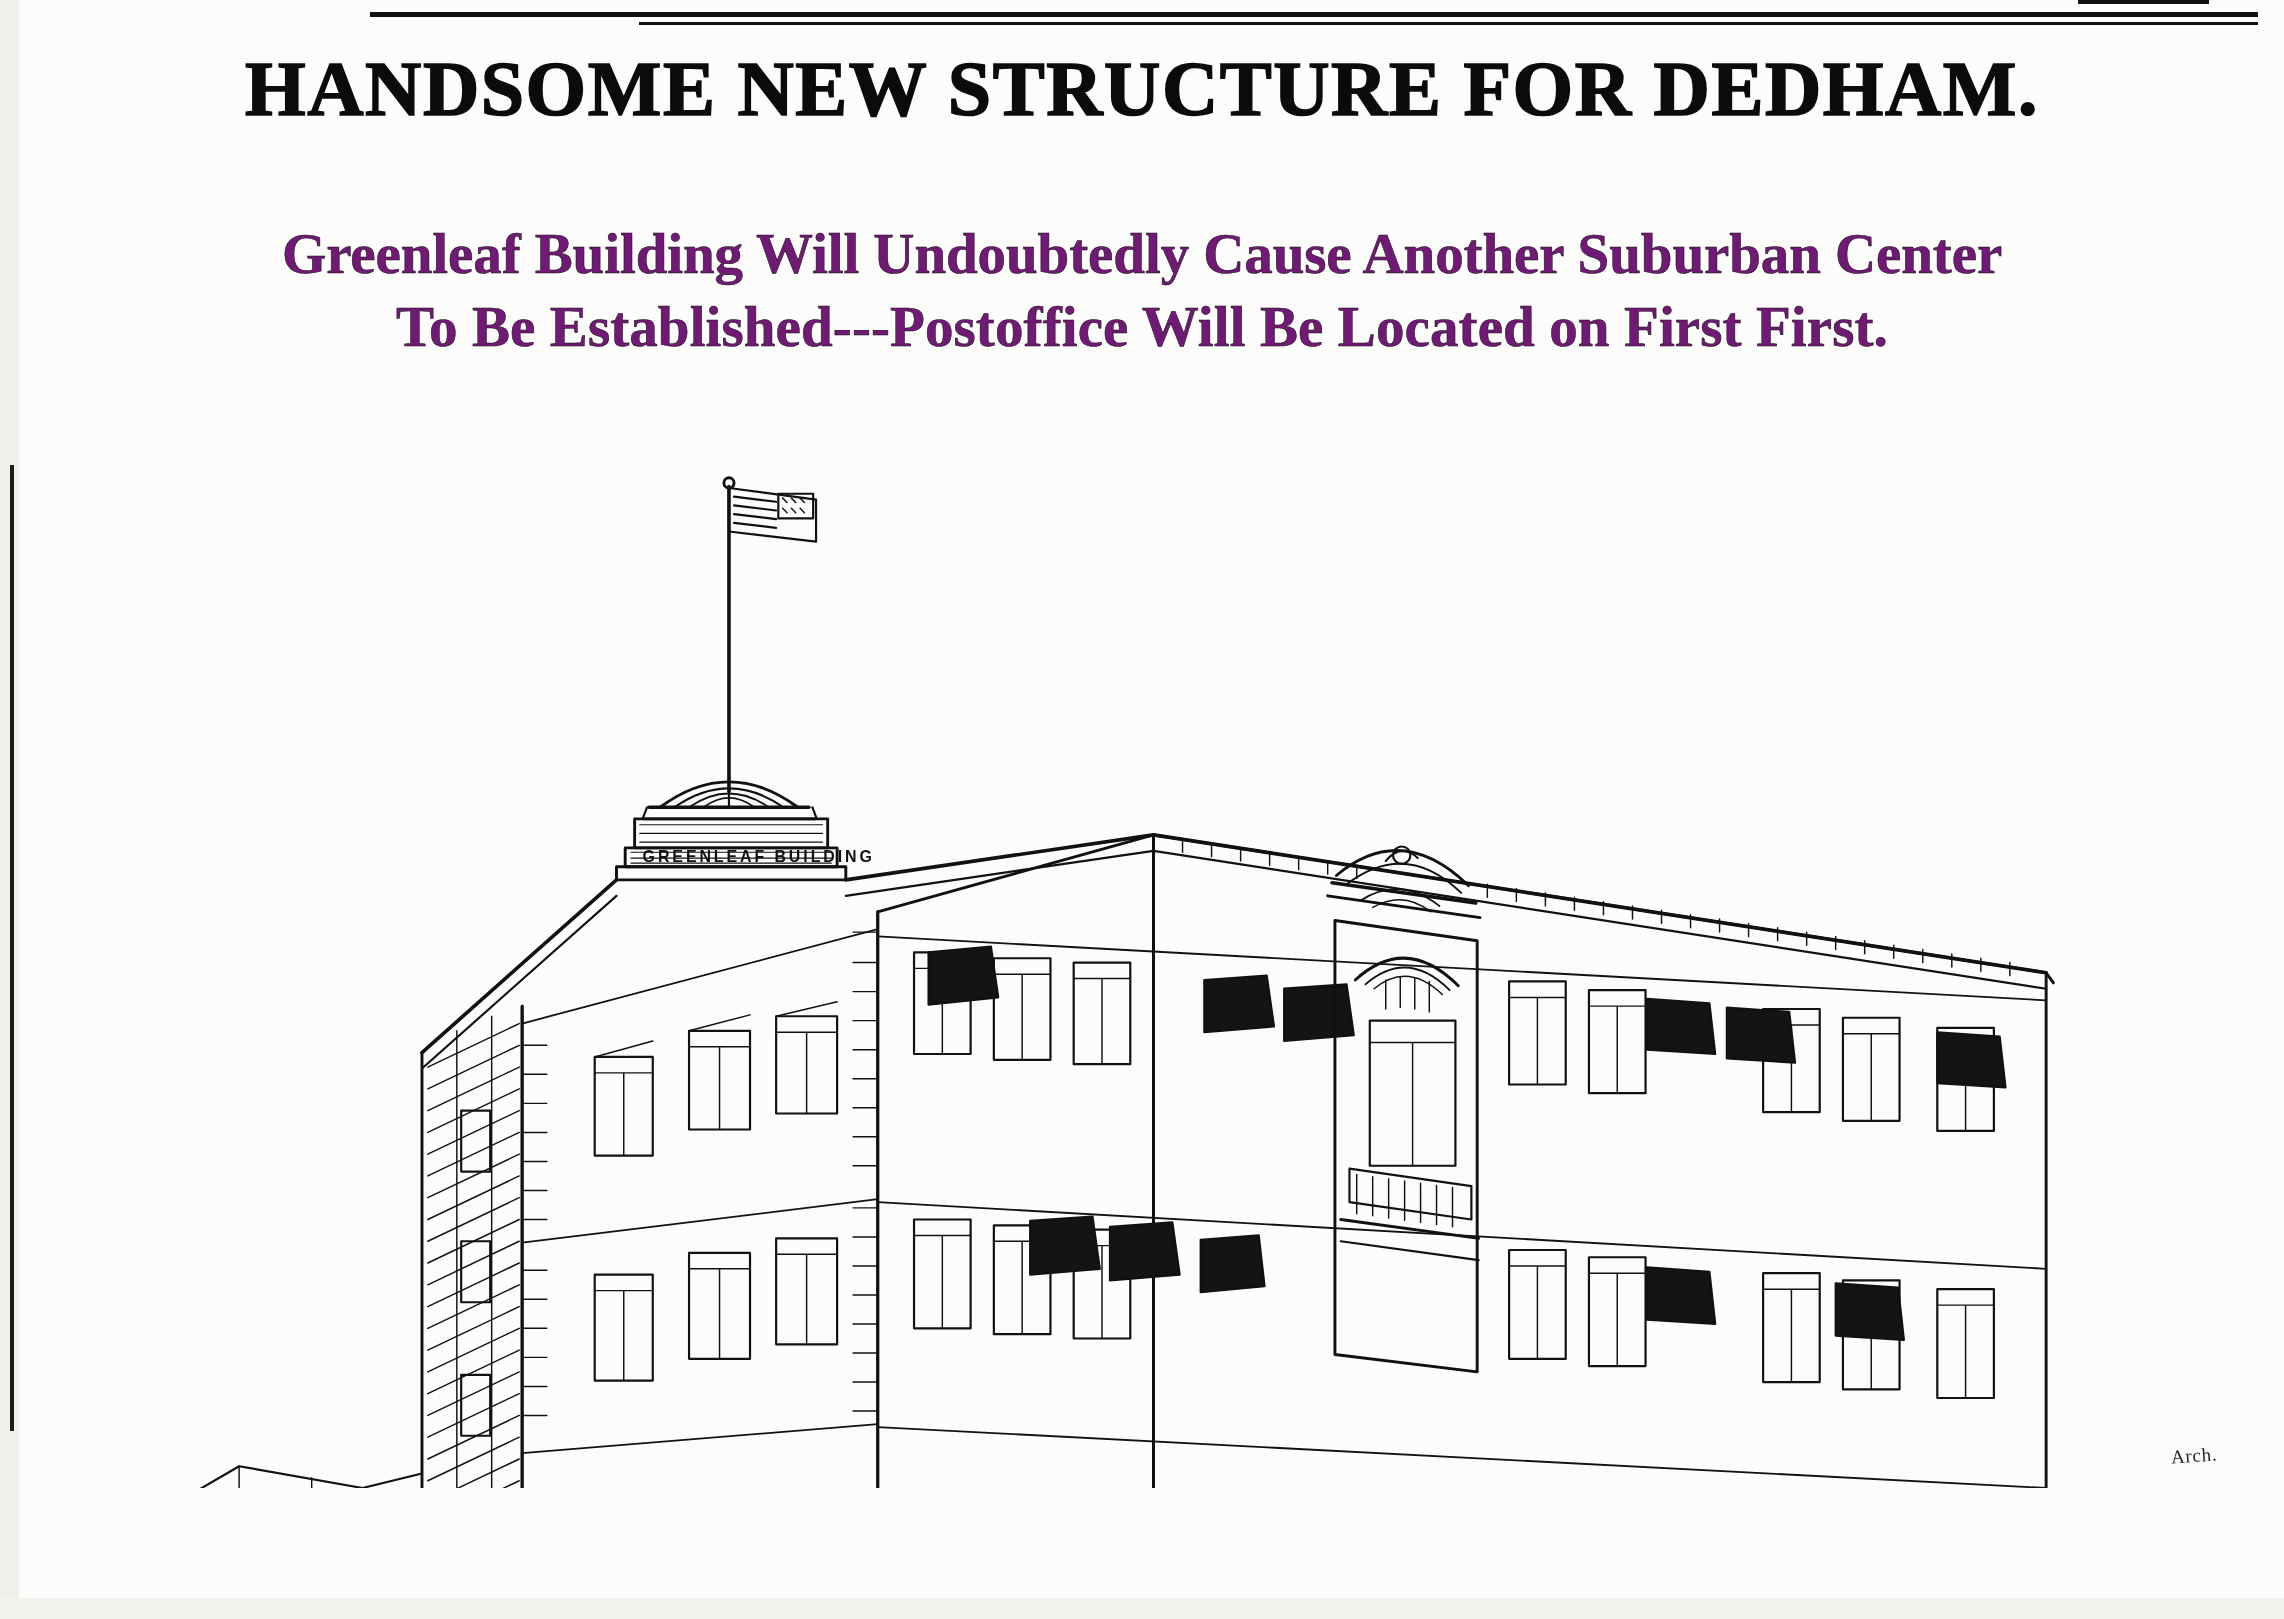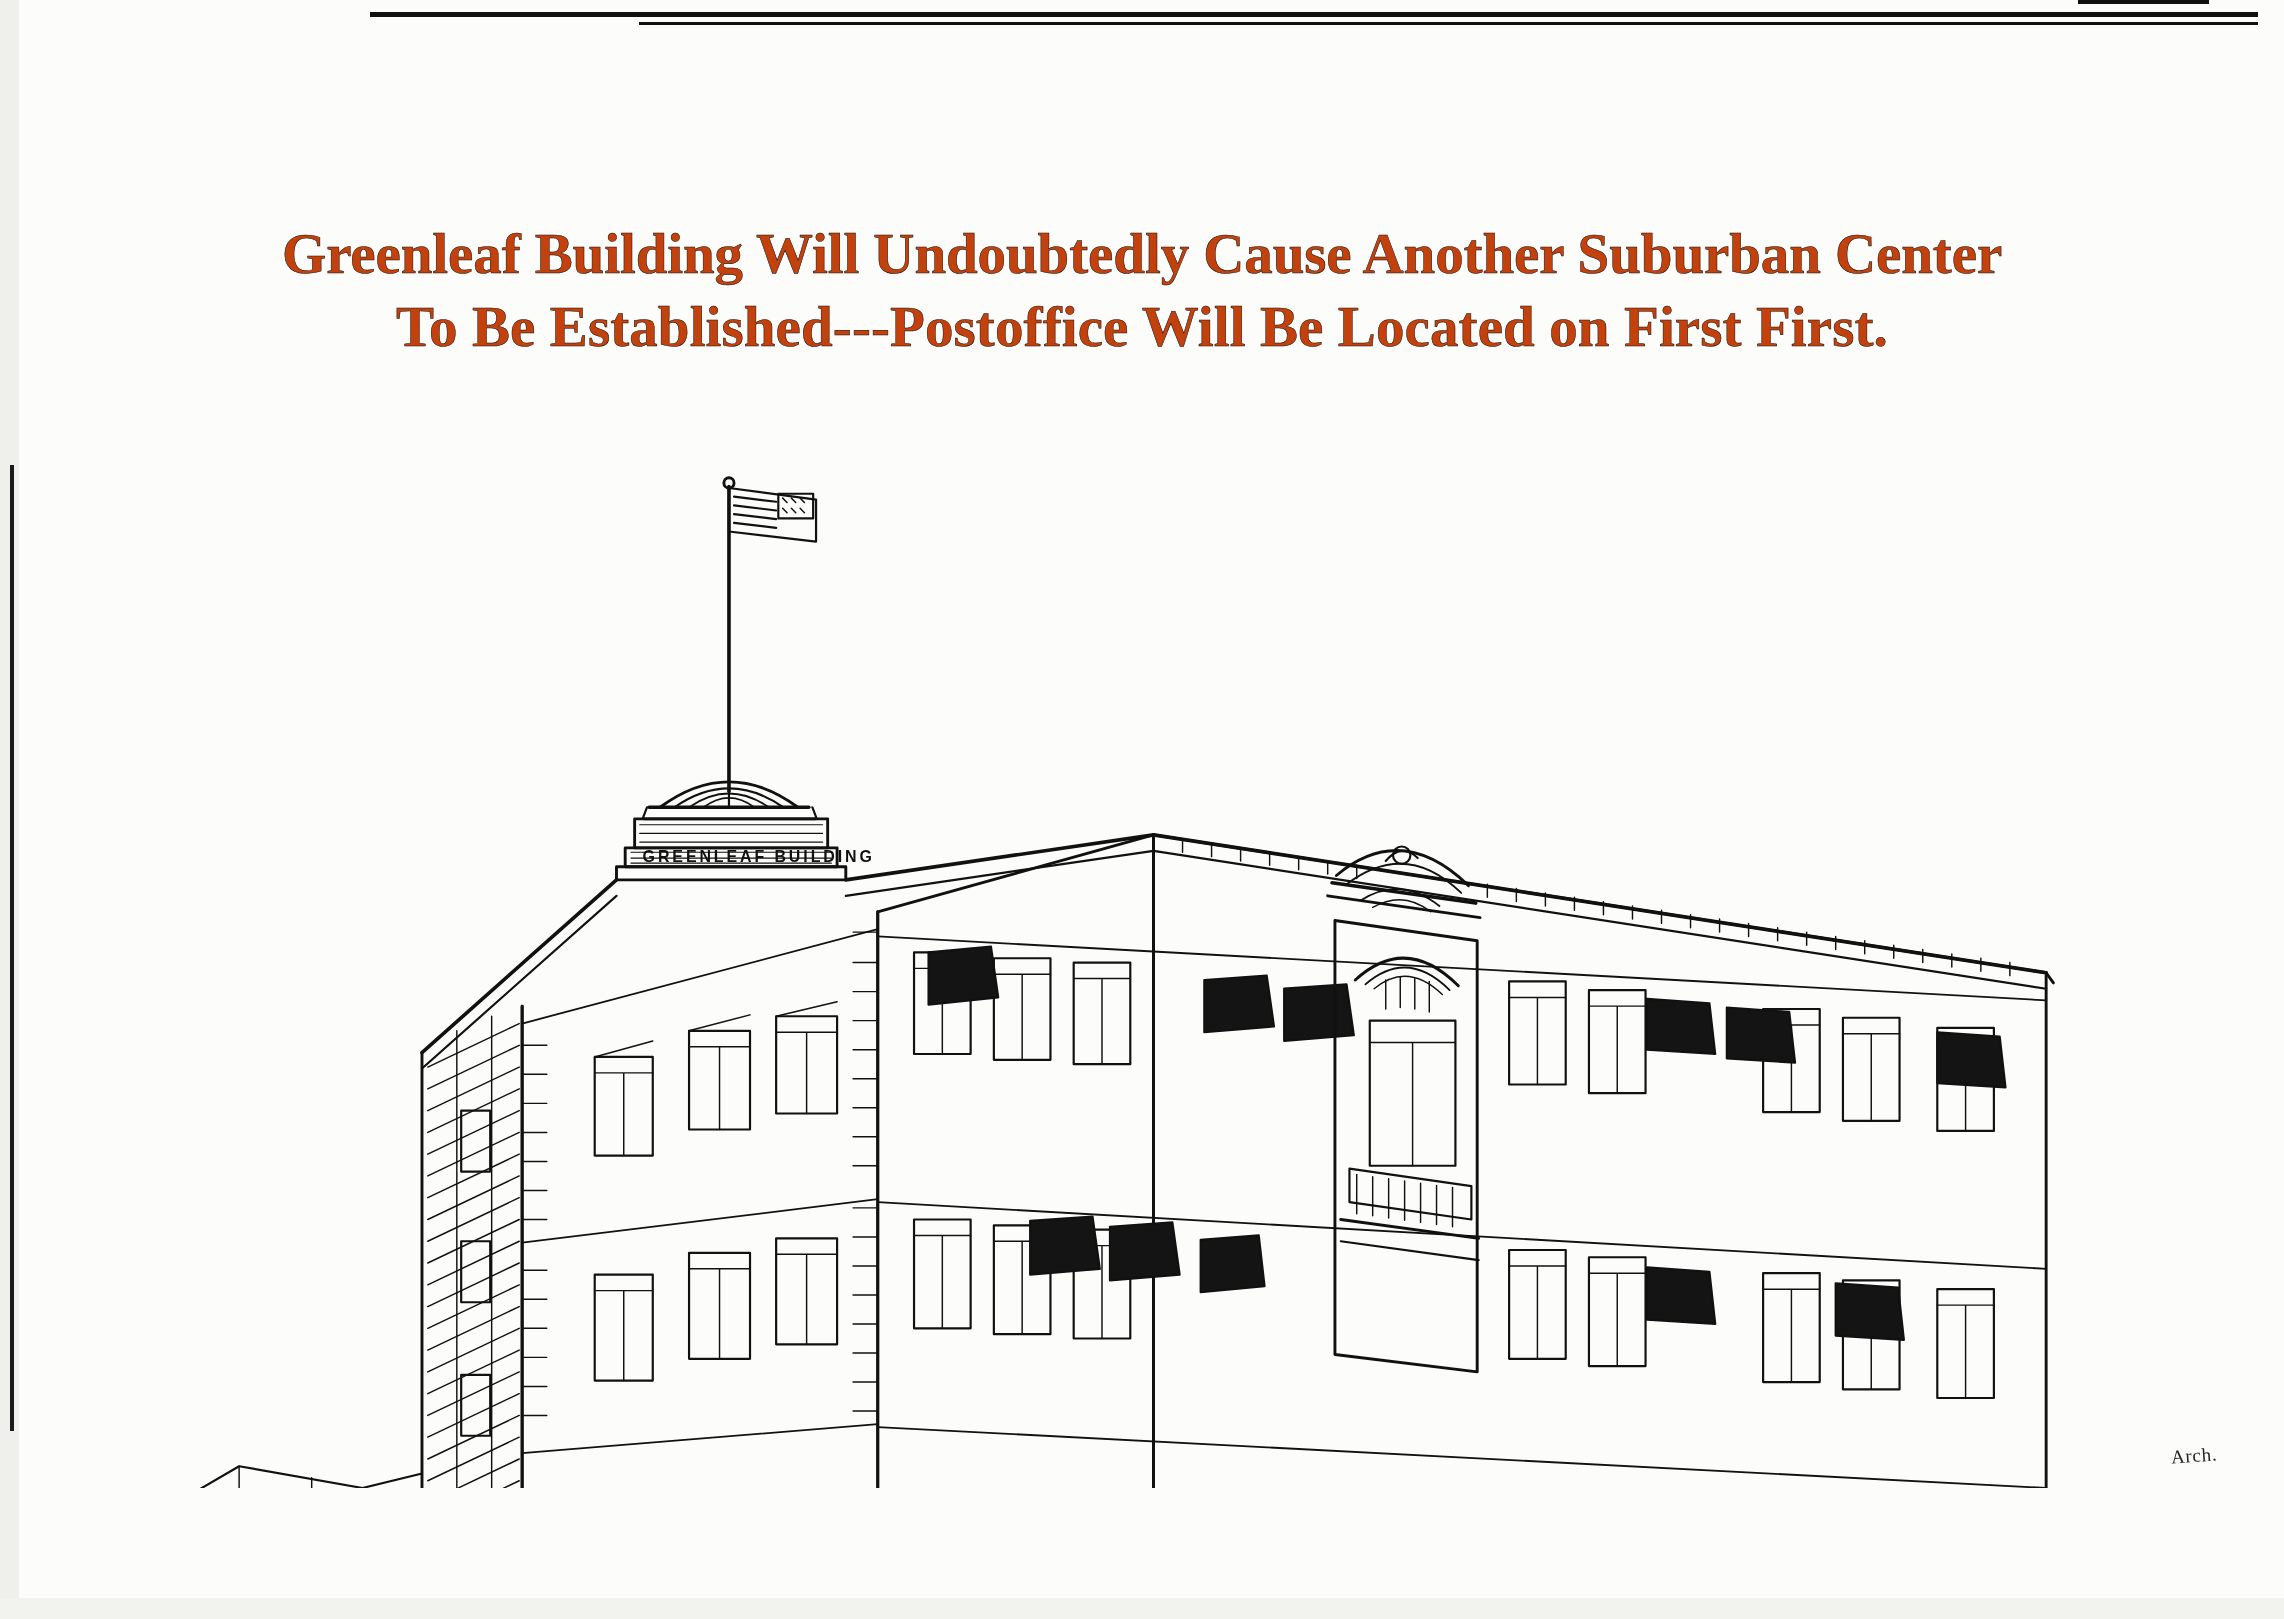--- a/index.html
+++ b/index.html
@@ -91,21 +91,21 @@
   .subhead {
     position: absolute;
     left: 14.5px;
     top: 218px;
     width: 2255px;
     text-align: center;
     font-family: "Liberation Serif", serif;
     font-weight: 700;
     font-size: 57px;
     line-height: 1.28;
-    color: #c2410c;
+    color: #701a75;
     -webkit-text-stroke: 0.5px #0d0d0d;
   }
   .subhead .line { display: block; white-space: nowrap; }
   .subhead .line1 { letter-spacing: -0.1px; }
   .subhead .line2 { letter-spacing: 0.1px; }
 
   
   .illustration {
     position: absolute;
     left: 21px;
@@ -146,20 +146,21 @@
 <div class="page">
 
   <div class="paper-edge-left"></div>
   <div class="paper-edge-bottom"></div>
 
   <div class="rule-top"></div>
   <div class="rule-top-short"></div>
   <div class="rule-top-tick"></div>
   <div class="rule-left-vert"></div>
 
+  <div class="headline">HANDSOME NEW STRUCTURE FOR DEDHAM.</div>
 
   <div class="subhead">
     <span class="line line1">Greenleaf Building Will Undoubtedly Cause Another Suburban Center</span>
     <span class="line line2">To Be Established---Postoffice Will Be Located on First First.</span>
   </div>
 
   <div class="illustration">
     <svg width="2236" height="1016" viewBox="0 0 3080 1400" xmlns="http://www.w3.org/2000/svg">
       <g class="ink" stroke-linecap="round" stroke-linejoin="round">
 

